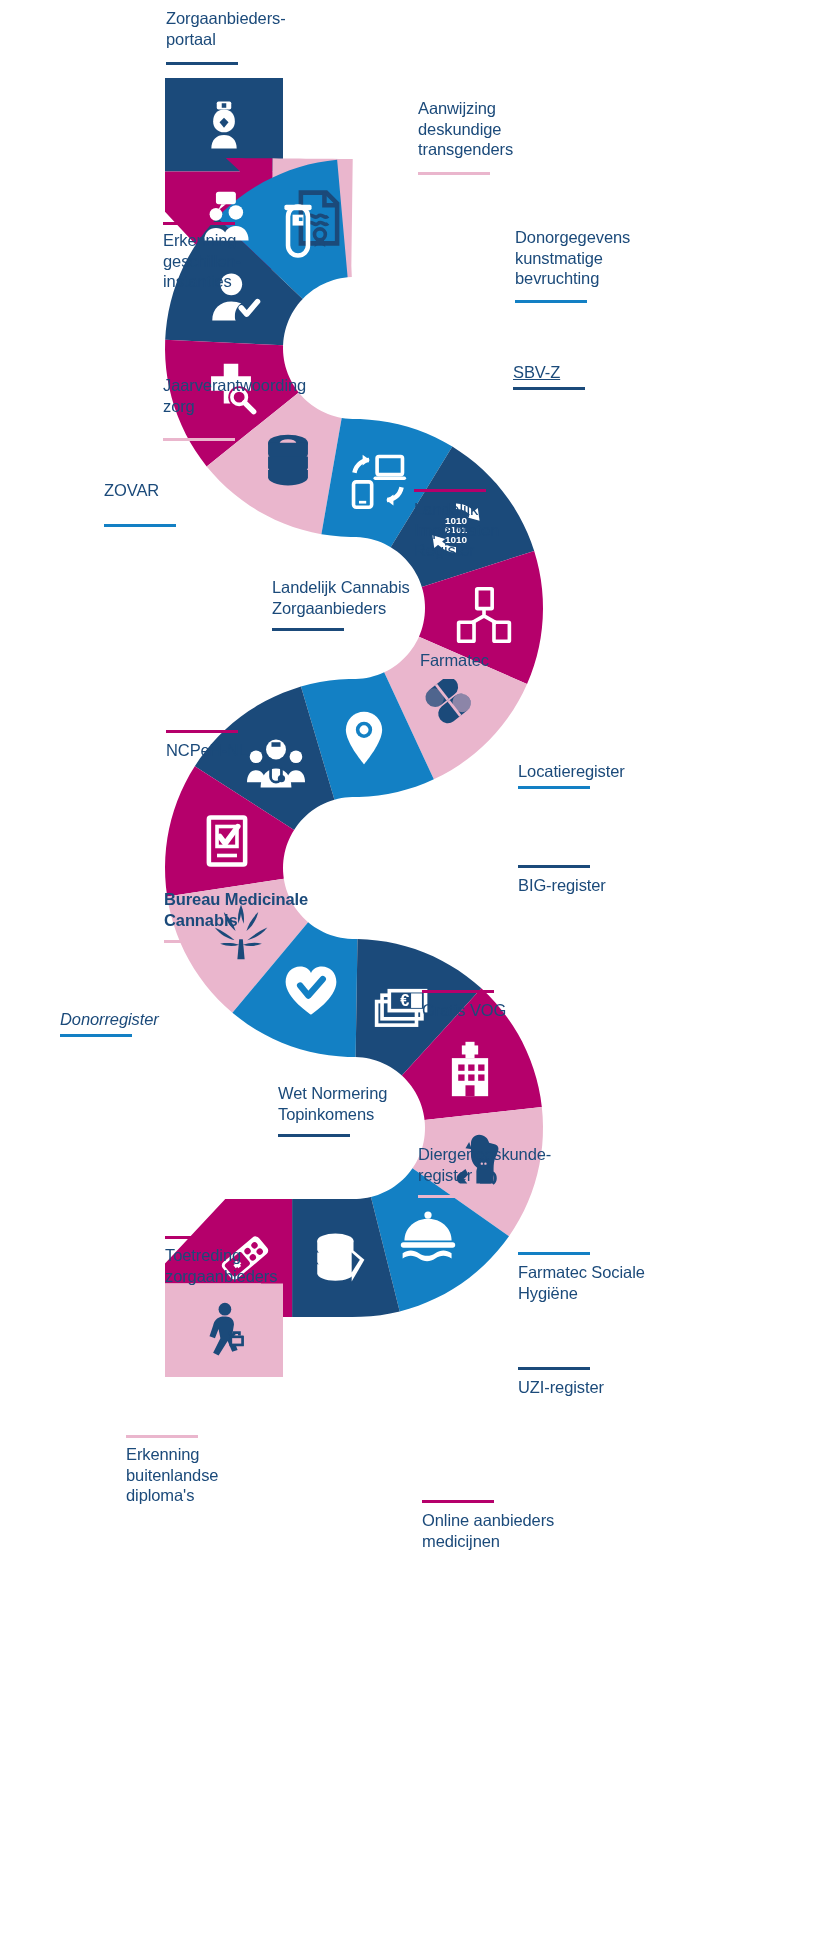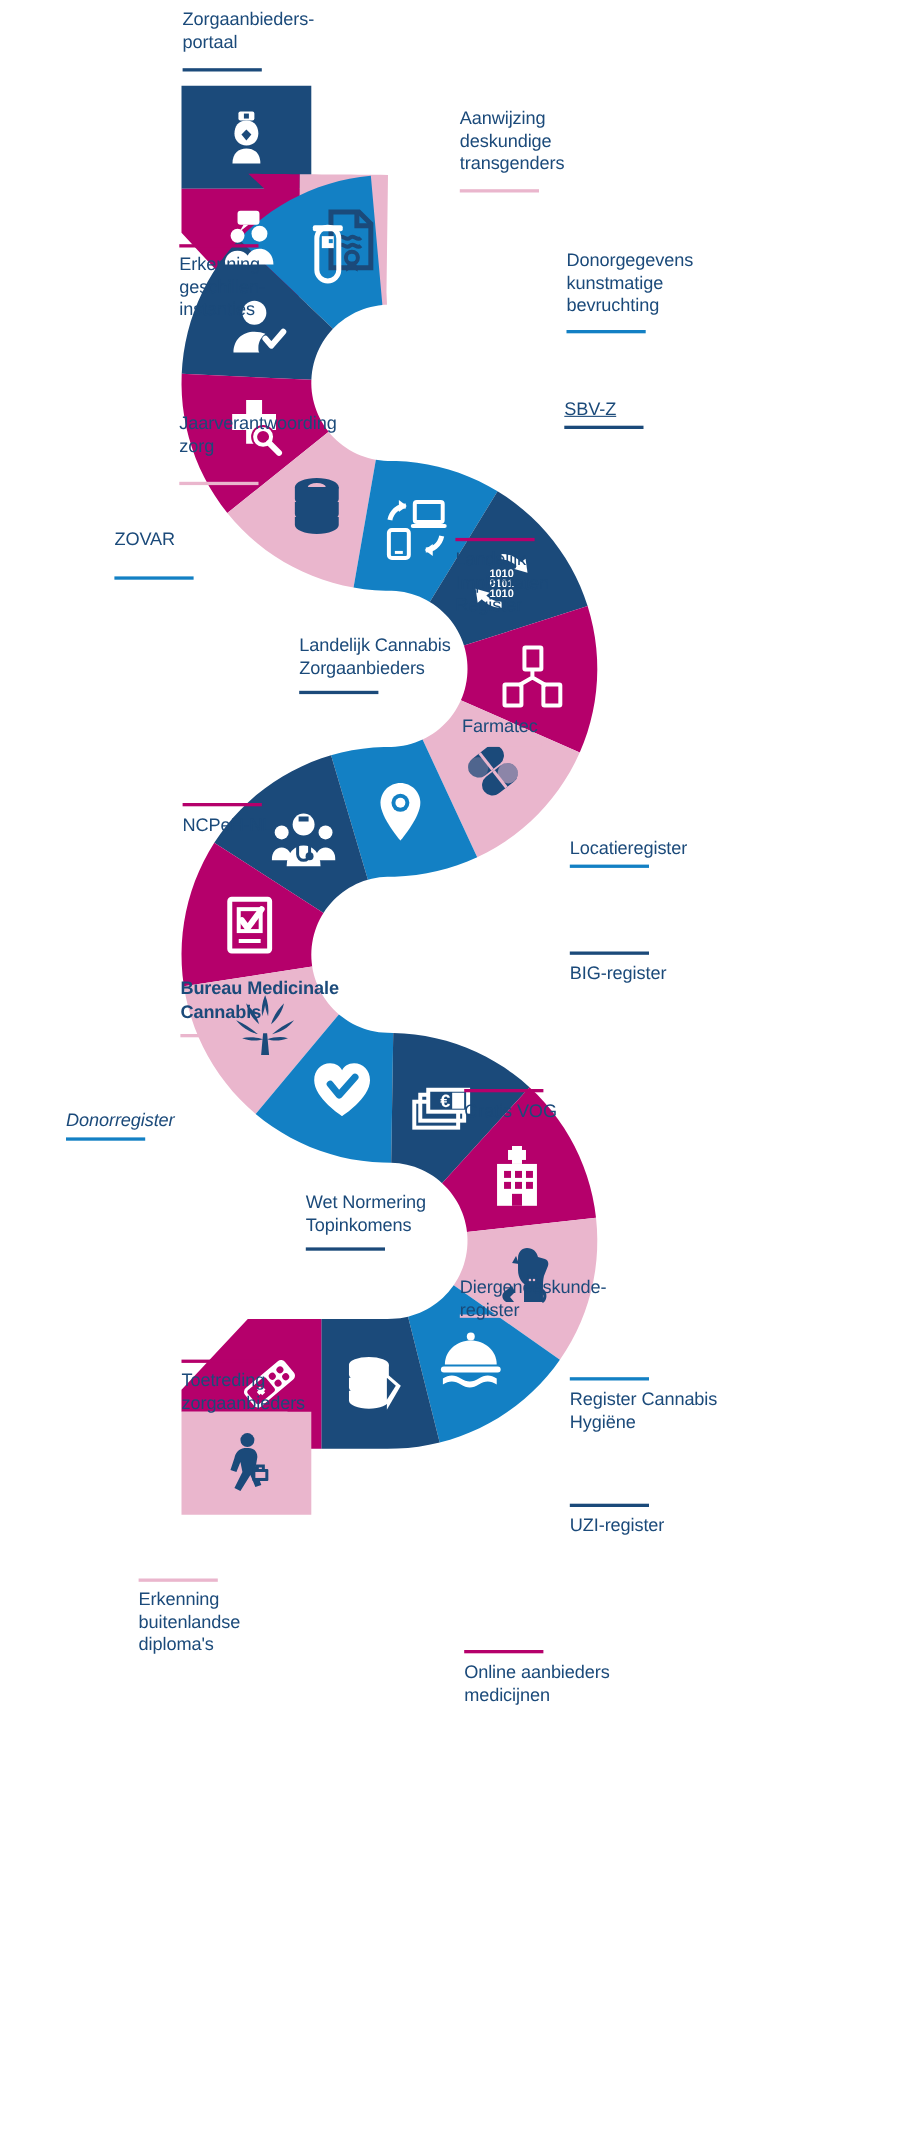--- a/index.html
+++ b/index.html
@@ -359,24 +359,24 @@
 Cannabis</div>
       <div class="rule" style="left: 60px; top: 1034px; background: rgb(19, 128, 196);"></div>
       <div class="label left" style="left: 60px; top: 1009px; font-style: italic;">Donorregister</div>
       <div class="rule" style="left: 278px; top: 1134px; background: rgb(27, 74, 122);"></div>
       <div class="label right" style="left: 278px; top: 1083px;">Wet Normering
 Topinkomens</div>
       <div class="rule" style="left: 165px; top: 1236px; background: rgb(181, 0, 107);"></div>
       <div class="label left" style="left: 165px; top: 1245px;">Toetreding
 zorgaanbieders</div>
       <div class="rule" style="left: 418px; top: 1195px; background: rgb(234, 182, 205);"></div>
-      <div class="label right" style="left: 418px; top: 1144px; margin-top: 16px;">Diergeneeskunde-
+      <div class="label right" style="left: 418px; top: 1144px;">Diergeneeskunde-
 register</div>
       <div class="rule" style="left: 518px; top: 1252px; background: rgb(19, 128, 196);"></div>
-      <div class="label right" style="left: 518px; top: 1262px;">Register Cannabis
+      <div class="label right" style="left: 518px; top: 1262px;">Farmatec Sociale
 Hygiëne</div>
       <div class="rule" style="left: 518px; top: 1367px; background: rgb(27, 74, 122);"></div>
       <div class="label right" style="left: 518px; top: 1377px;">UZI-register</div>
       <div class="rule" style="left: 422px; top: 1500px; background: rgb(181, 0, 107);"></div>
       <div class="label right" style="left: 422px; top: 1510px;">Online aanbieders
 medicijnen</div>
       <div class="rule" style="left: 126px; top: 1435px; background: rgb(234, 182, 205);"></div>
       <div class="label left" style="left: 126px; top: 1444px;">Erkenning
 buitenlandse
 diploma's</div>

